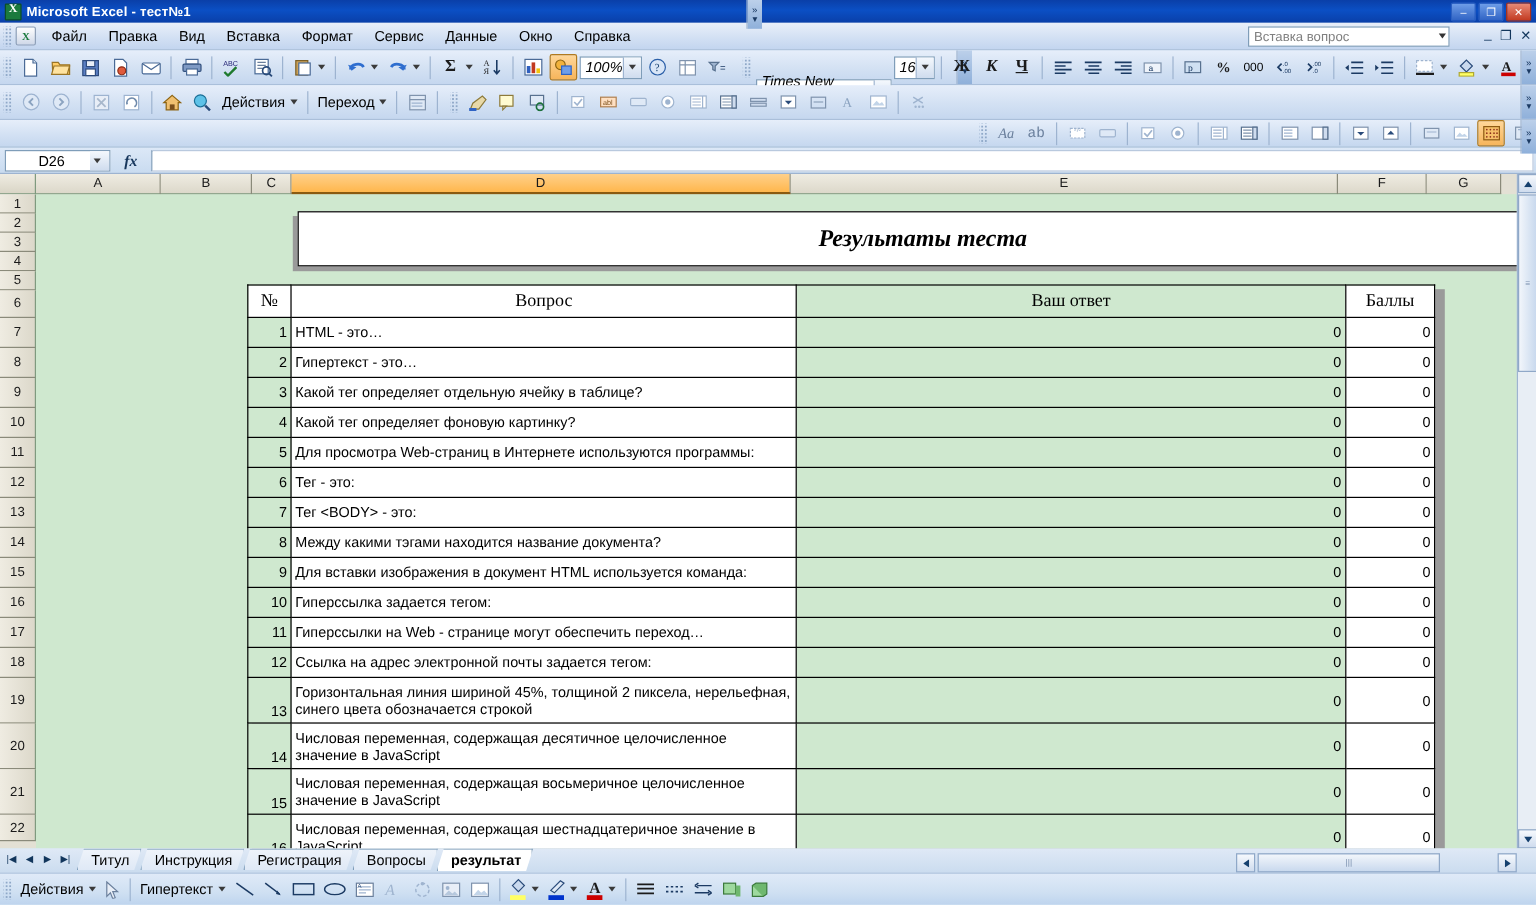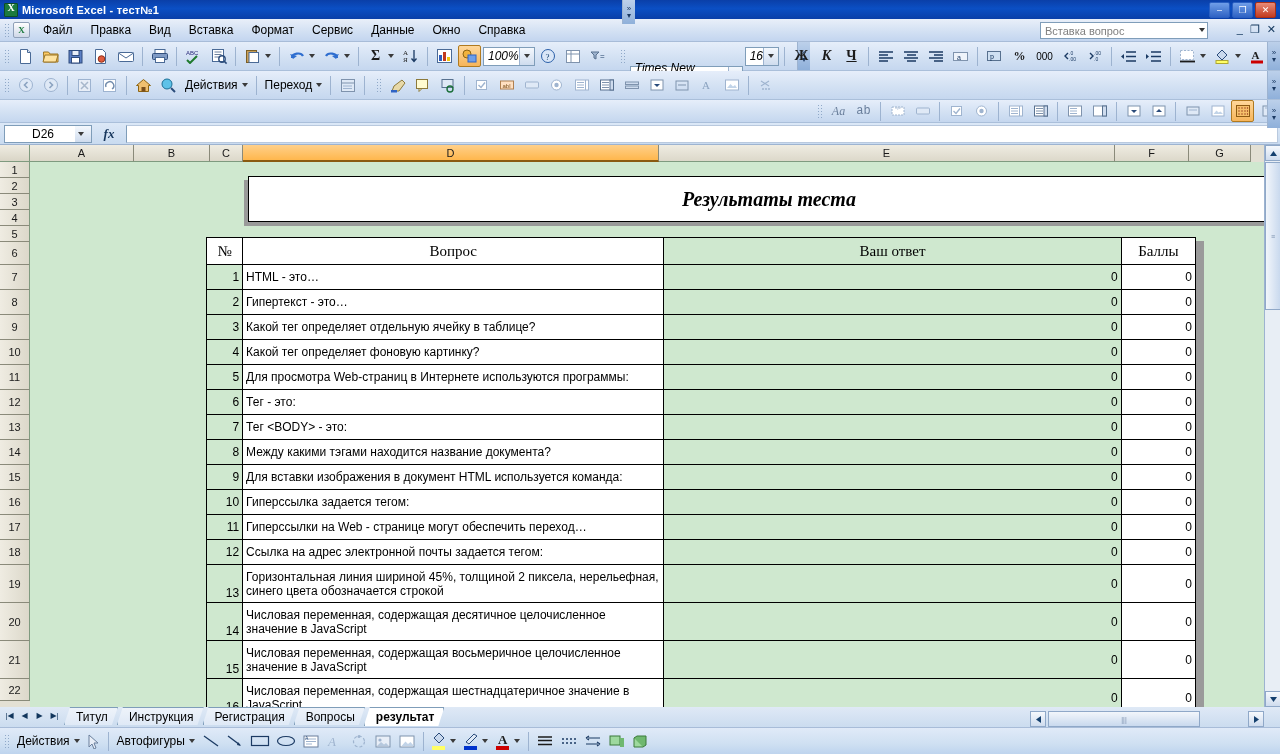--- a/index.html
+++ b/index.html
@@ -964,21 +964,21 @@
   <div class="drawbar">
     <div class="grip"></div>
     <div class="tb-label">Действия</div>
     <div class="caret"></div>
     <div class="dbtn">
       <svg width="14" height="15" viewBox="0 0 14 15">
           <path d="M2 1l9 8h-4l2 5-2 1-2-5-3 3z" fill="#e8eef7" stroke="#6a7f9c"></path>
         </svg>
     </div>
     <div class="tb-sep"></div>
-    <div class="tb-label">Автофигуры</div>
+    <div class="tb-label">Гипертекст</div>
     <div class="caret"></div>
     <div class="dbtn">
       <svg width="18" height="14" viewBox="0 0 18 14">
           <path d="M2 2l14 10" stroke="#1b3a63" stroke-width="1.3"></path>
         </svg>
     </div>
     <div class="dbtn">
       <svg width="18" height="14" viewBox="0 0 18 14">
           <path d="M2 2l12 9" stroke="#1b3a63" stroke-width="1.3"></path>
           <path d="M15 12l-4-1 1-3z" fill="#1b3a63"></path>

